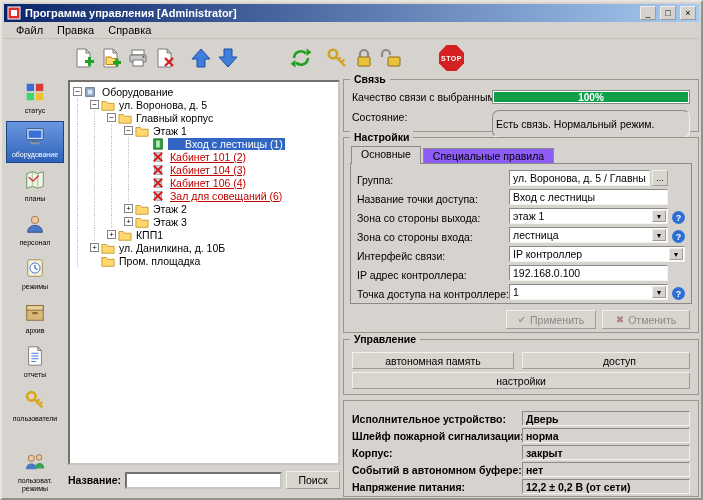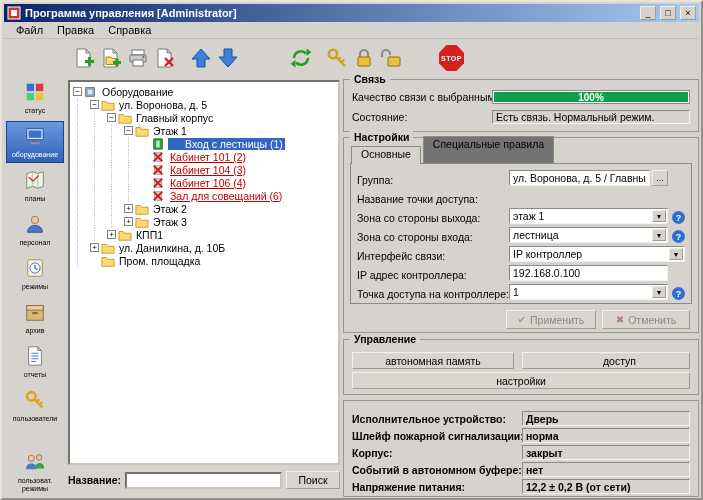--- a/index.html
+++ b/index.html
@@ -53,24 +53,24 @@
   .group-title{position:absolute;top:-7px;left:6px;background:#d6d3ce;padding:0 4px;font-weight:bold;font-size:10.5px;}
   #grp-link{top:77px;height:53px;}
   #grp-settings{top:135px;height:196px;}
   #grp-management{top:337px;height:56px;}
   #grp-state{top:398px;height:97px;}
   .lbl{position:absolute;font-size:10.5px;white-space:nowrap;}
   .b{font-weight:bold;}
   .progress{position:absolute;left:148px;right:8px;top:10px;height:14px;border:1px solid #8a8a8a;background:#fff;}
   .progress-fill{position:absolute;inset:1px;background:var(--progress-green);display:flex;align-items:center;justify-content:center;color:#fff;font-weight:bold;font-size:10px;}
   .sunken{border:1px solid;border-color:#8a8a8a #f4f3f0 #f4f3f0 #8a8a8a;background:#d6d3ce;display:flex;align-items:center;padding:0 3px;font-size:10.5px;white-space:nowrap;overflow:hidden;}
-  .state-field{position:absolute;left:148px;right:8px;top:30px;height:14px;}
+  .state-field{position:absolute;left:148px;right:8px;top:30px;height:28px;border-radius:7px;}
   
   .tabs{position:absolute;left:7px;top:8px;display:flex;align-items:flex-end;height:18px;}
-  .tab{height:28px;padding:1px 9px;border:1px solid #8a8a8a;border-bottom:none;background:#737373;font-size:10.5px;margin-right:2px;}
+  .tab{height:16px;padding:1px 9px;border:1px solid #8a8a8a;border-bottom:none;background:#8b5cf6;font-size:10.5px;margin-right:2px;}
   .tab.active{background:#d6d3ce;height:18px;position:relative;z-index:2;}
   .tabpane{position:absolute;left:6px;right:6px;top:25px;height:141px;border:1px solid #8a8a8a;background:#d6d3ce;}
   .f-row{position:absolute;left:6px;right:6px;height:17px;display:flex;align-items:flex-end;}
   .f-row.pad{padding-right:17px;}
   .f-label{width:152px;flex:none;font-size:10.5px;white-space:nowrap;}
   .f-input{flex:1;height:16px;border:1px solid;border-color:#8a8a8a #f4f3f0 #f4f3f0 #8a8a8a;background:#fff;font-size:10.5px;padding:0 3px;min-width:0;}
   .combo{flex:1;height:16px;border:1px solid;border-color:#8a8a8a #f4f3f0 #f4f3f0 #8a8a8a;background:#fff;display:flex;align-items:center;position:relative;padding:0 16px 0 3px;font-size:10.5px;min-width:0;}
   .combo-btn{position:absolute;right:1px;top:1px;bottom:1px;width:14px;background:#d6d3ce;border:1px outset #f0eee8;display:flex;align-items:center;justify-content:center;}
   .combo-arrow{font-size:7px;line-height:7px;}
   .help{width:13px;height:13px;border-radius:50%;background:#2d6fd6;color:#fff;font-weight:bold;font-size:9px;display:flex;align-items:center;justify-content:center;margin-left:4px;flex:none;border:0;padding:0;}
@@ -480,20 +480,21 @@
       <span class="tab">Специальные правила</span>
     </div>
     <div class="tabpane">
       <div class="f-row pad" style="top:5px">
         <span class="f-label">Группа:</span>
         <input class="f-input" value="ул. Воронова, д. 5 / Главный корпус / Эта..." style="">
         <button class="btn browse">...</button>
       </div>
       <div class="f-row pad" style="top:24px">
         <span class="f-label">Название точки доступа:</span>
+        <input class="f-input" value="Вход с лестницы" style="">
       </div>
       <div class="f-row" style="top:43px">
         <span class="f-label">Зона со стороны выхода:</span>
         <span class="combo">
             <span>этаж 1</span>
             <span class="combo-btn">
               <span class="combo-arrow">▼</span>
             </span>
           </span>
         <button class="help">?</button>

